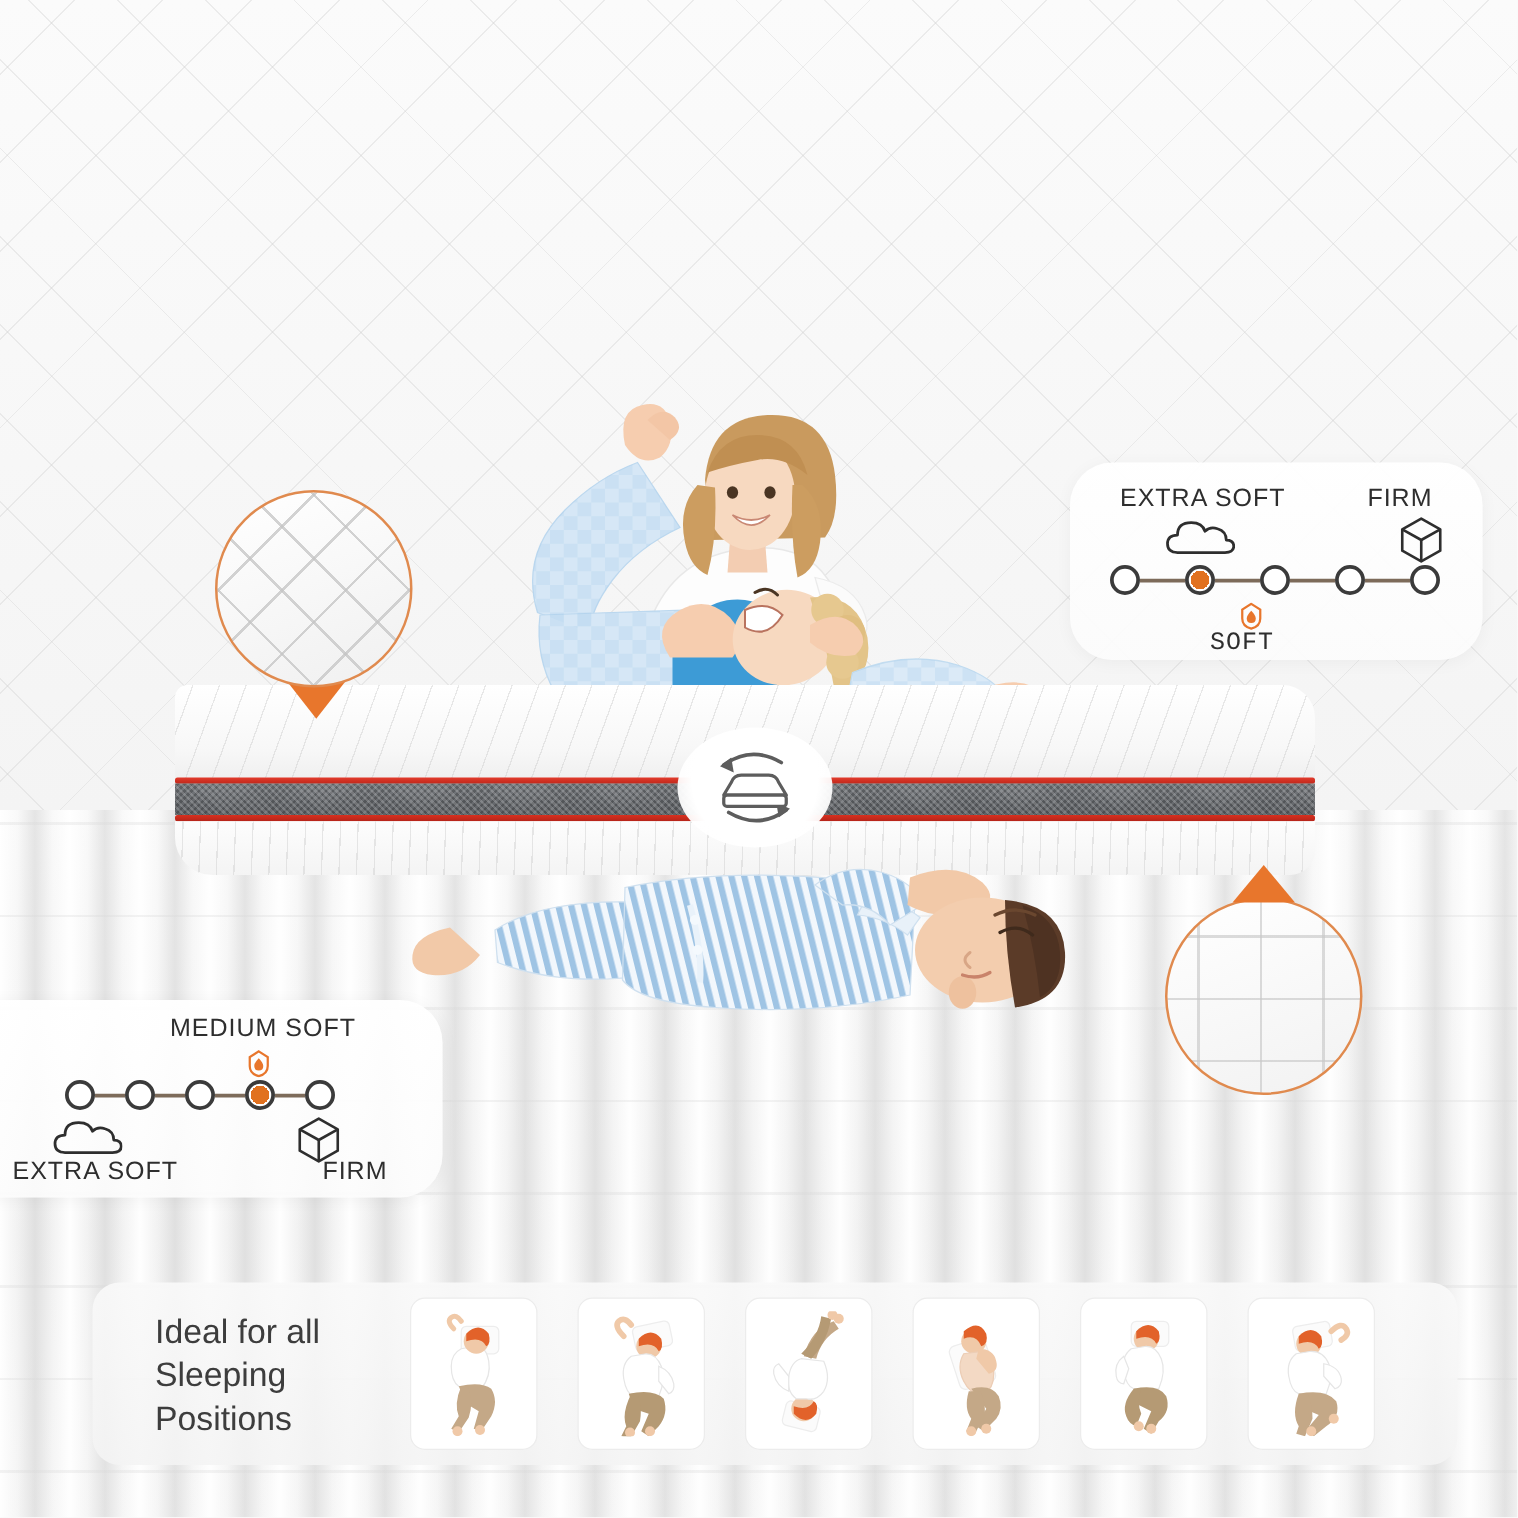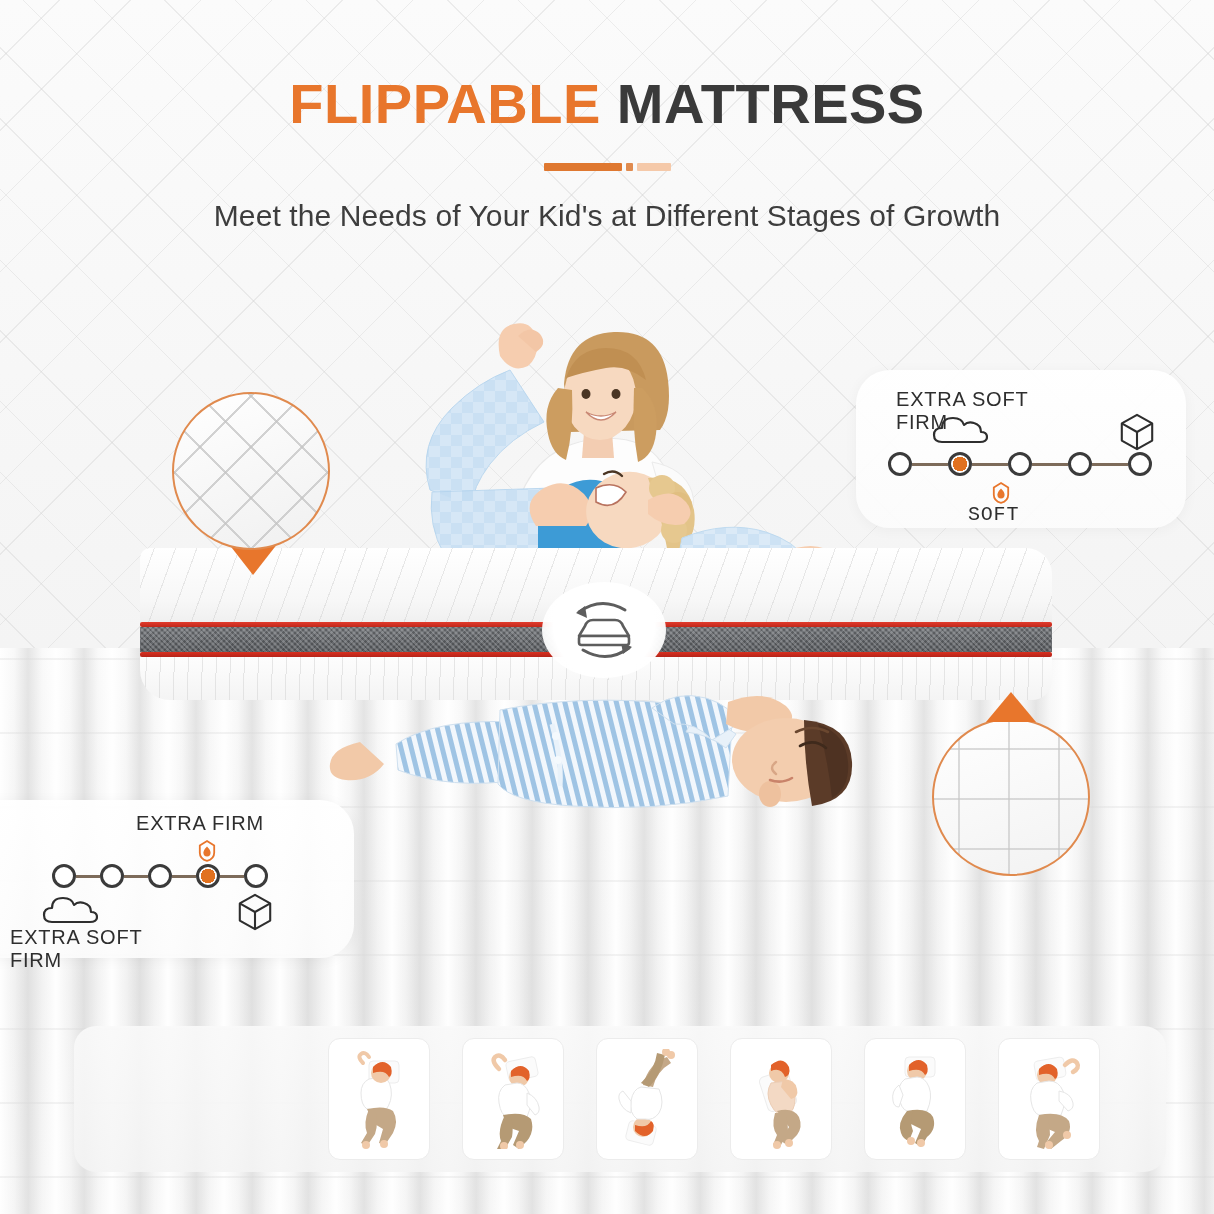--- a/index.html
+++ b/index.html
@@ -209,21 +209,21 @@
     background: linear-gradient(180deg, rgba(255,255,255,.96), rgba(252,252,252,.92));
     border-radius: 34px;
     box-shadow: 0 2px 14px rgba(0,0,0,.045);
   }
   .card-top-right { left: 856px; top: 370px; width: 330px; height: 158px; }
   .card-bottom-left { left: -34px; top: 800px; width: 388px; height: 158px; }
 
   .fm-labels {
     position: absolute; left: 0; width: 100%;
     display: flex; justify-content: space-between;
-    font-size: 20px; letter-spacing: .8px; color: #2e2e2e; flex-direction: column;
+    font-size: 20px; letter-spacing: .8px; color: #2e2e2e;
   }
 
   .scale-track {
     position: absolute;
     display: flex; align-items: center;
   }
   .scale-seg { height: 3px; background: #7d6b5a; }
   .dot {
     width: 24px; height: 24px; border-radius: 50%;
     border: 3px solid #3b3b3b; background: #ffffff;
@@ -267,32 +267,20 @@
   }
 </style>
 </head>
 <body>
 
 <div id="stage">
 
   <div class="bg-top"></div>
   <div class="bg-bottom"></div>
 
-  <div class="header">
-    <div class="title">
-      <span class="accent">FLIPPABLE</span>
-      <span>MATTRESS</span>
-    </div>
-    <div class="divider">
-      <span class="seg-long"></span>
-      <span class="seg-dot"></span>
-      <span class="seg-light"></span>
-    </div>
-    <div class="subtitle">Meet the Needs of Your Kid's at Different Stages of Growth</div>
-  </div>
 
   <div class="kids-top">
     <svg viewBox="0 0 520 288" width="520" height="288">
 
       <g>
 
         <path d="M168 205 q20 -52 76 -58 q46 -5 66 24 q16 22 10 58 l-152 4 z" fill="#fdfdfd" stroke="#e8e8e8" stroke-width="1.2"></path>
 
         <path d="M300 170 q32 6 40 30 q5 15 -6 22 l-22 -10 z" fill="#fbfbfb" stroke="#ebebeb" stroke-width="1"></path>
 
@@ -465,21 +453,21 @@
         <path d="M10 1 L18 6 v8 q0 7 -8 9 q-8 -2 -8 -9 V6 Z" fill="none" stroke="#e8762c" stroke-width="2"></path>
         <path d="M10 7 q4 4 4 7 q0 4 -4 4 q-4 0 -4 -4 q0 -3 4 -7 z" fill="#e8762c"></path>
       </svg>
     </span>
 
     <div class="fm-caption" style="left:112px; top:133px;font-family:Liberation Mono, monospace;">SOFT</div>
   </div>
 
   <div class="firmness-card card-bottom-left">
 
-    <div class="fm-caption" style="left:170px; top:12px;">EXTRA FIRM</div>
+    <div class="fm-caption" style="left:170px; top:12px;">MEDIUM SOFT</div>
 
     <span style="position:absolute; left:232px; top:40px;">
       <svg viewBox="0 0 20 24" width="18" height="22">
         <path d="M10 1 L18 6 v8 q0 7 -8 9 q-8 -2 -8 -9 V6 Z" fill="none" stroke="#e8762c" stroke-width="2"></path>
         <path d="M10 7 q4 4 4 7 q0 4 -4 4 q-4 0 -4 -4 q0 -3 4 -7 z" fill="#e8762c"></path>
       </svg>
     </span>
 
     <div class="scale-track" style="left:86px; top:64px; width:218px;">
       <span class="dot"></span>
@@ -507,20 +495,23 @@
       </svg>
     </span>
 
     <div class="fm-labels" style="top:126px; padding:0 44px;">
       <span>EXTRA SOFT</span>
       <span>FIRM</span>
     </div>
   </div>
 
   <div class="sleep-bar">
+    <div class="sleep-title">Ideal for all
+Sleeping
+Positions</div>
 
     <div class="pos-cards">
 
       <div class="pos-card">
         <svg viewBox="0 0 80 100" width="80" height="100">
           <rect x="30" y="12" width="30" height="22" rx="4" fill="#fbfbfb" stroke="#ededed"></rect>
           <path d="M24 14 q-6 -6 -2 -9 q4 -3 8 3" stroke="#f0c9a8" stroke-width="4" fill="none" stroke-linecap="round"></path>
           <path d="M30 30 q-8 4 -8 14 q0 12 6 16 l18 2 q8 -10 6 -22 q-2 -12 -10 -12 z" fill="#ffffff" stroke="#e6e6e6"></path>
           <circle cx="42" cy="24" r="10" fill="#f0c9a8"></circle>
           <path d="M34 18 q10 -10 18 0 q2 8 -2 10 q-4 -8 -16 -4 z" fill="#e2622a"></path>

